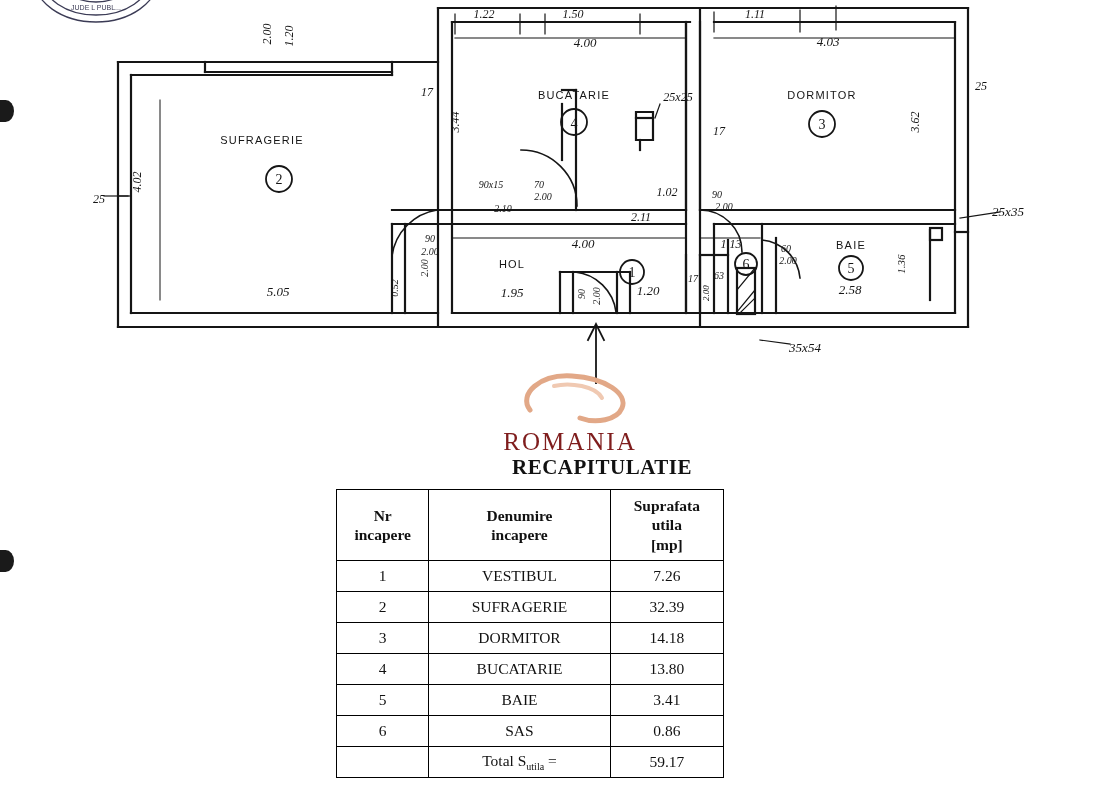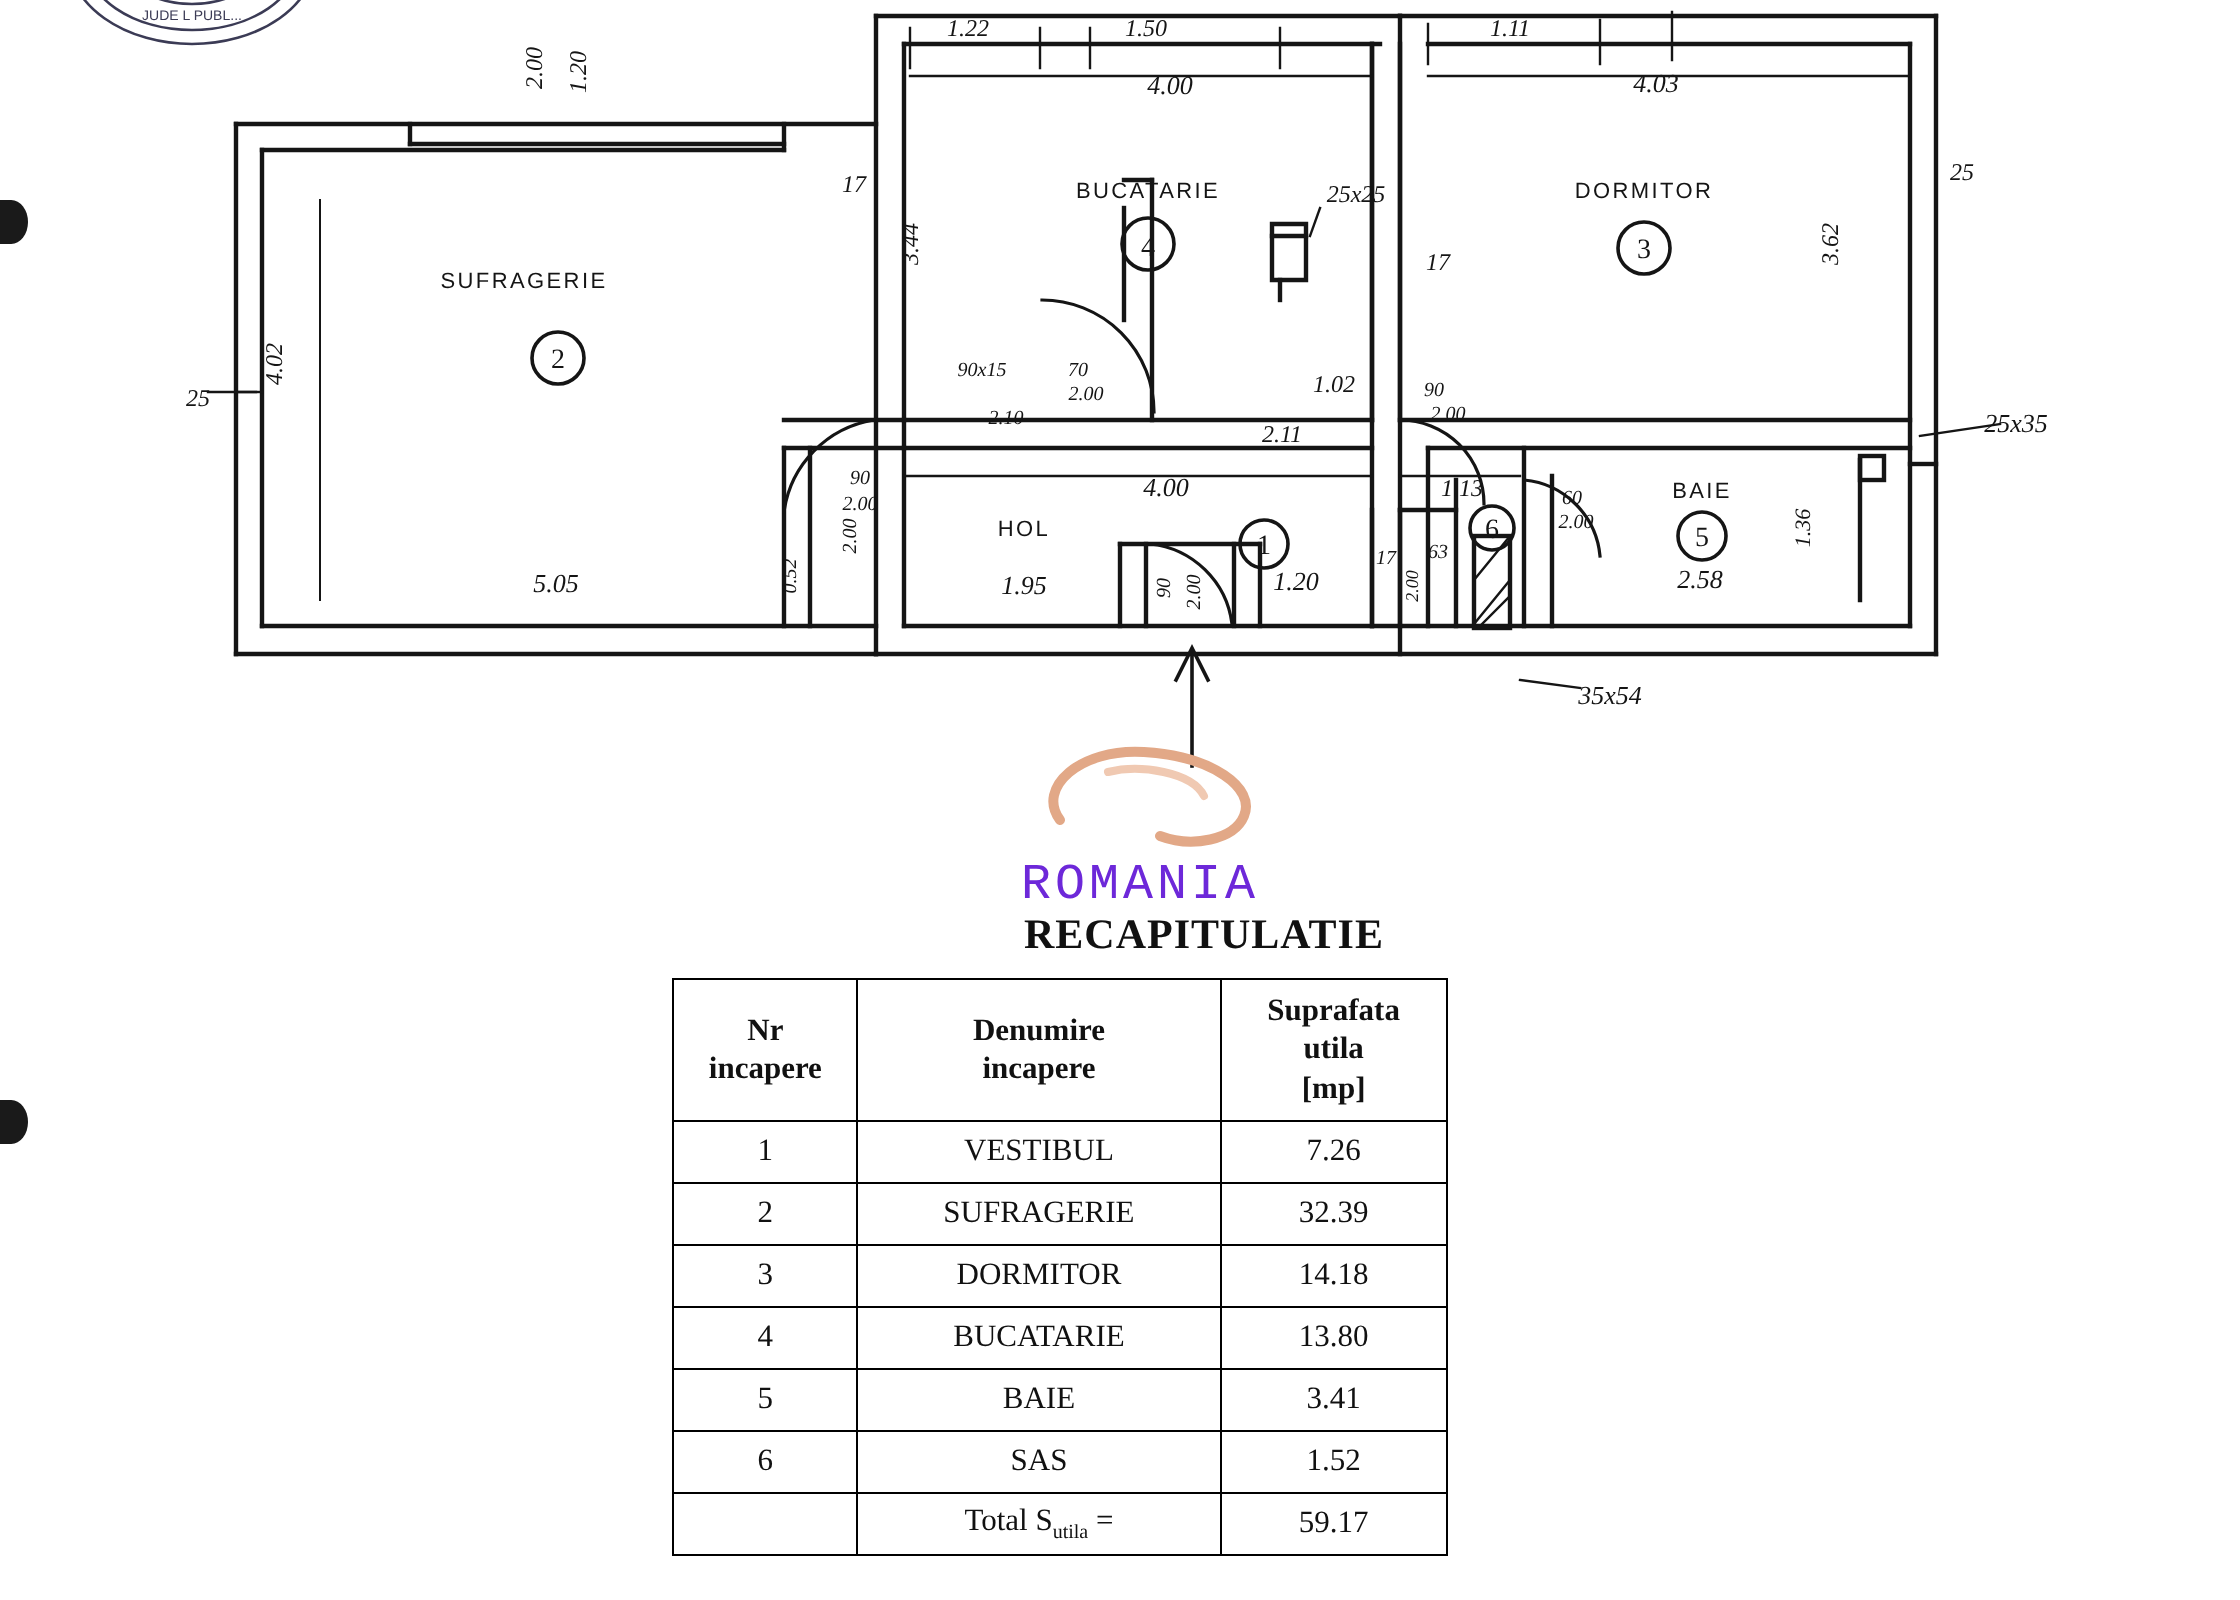--- a/index.html
+++ b/index.html
@@ -36,24 +36,24 @@
     width: 300px;
     height: 95px;
     pointer-events: none;
   }
   .wm-text {
     position: absolute;
     left: 0;
     top: 60px;
     width: 300px;
     text-align: center;
-    font-family: Liberation Mono, monospace;
+    font-family: Liberation Serif, serif;
     font-size: 25px;
     letter-spacing: 2px;
-    color: #6d28d9;
+    color: #7f1d1d;
   }
   .wm-swirl {
     position: absolute;
     left: 90px;
     top: 0px;
   }
   
   .recap-title {
     position: absolute;
     left: 0;
@@ -360,21 +360,21 @@
         <td class="area">13.80</td>
       </tr>
       <tr>
         <td class="nr">5</td>
         <td class="name">BAIE</td>
         <td class="area">3.41</td>
       </tr>
       <tr>
         <td class="nr">6</td>
         <td class="name">SAS</td>
-        <td class="area">1.52</td>
+        <td class="area">0.86</td>
       </tr>
       <tr class="total">
         <td class="nr"></td>
         <td class="name"><span>Total S</span><span class="sub">utila</span><span> =</span></td>
         <td class="area">59.17</td>
       </tr>
     </tbody>
   </table>
 
 </div>

